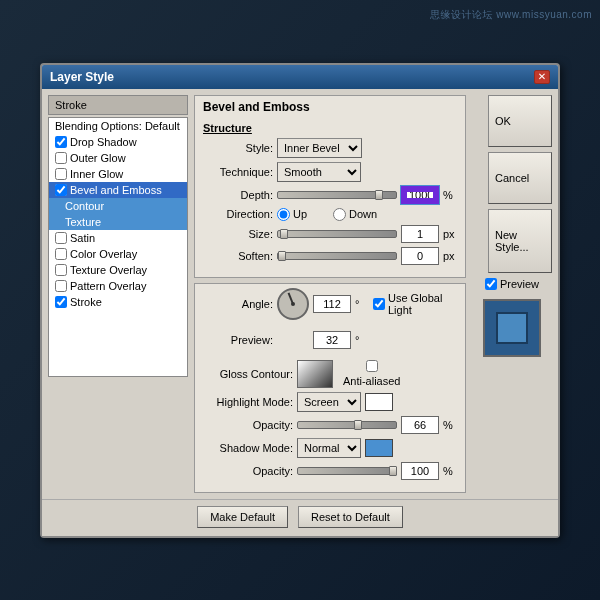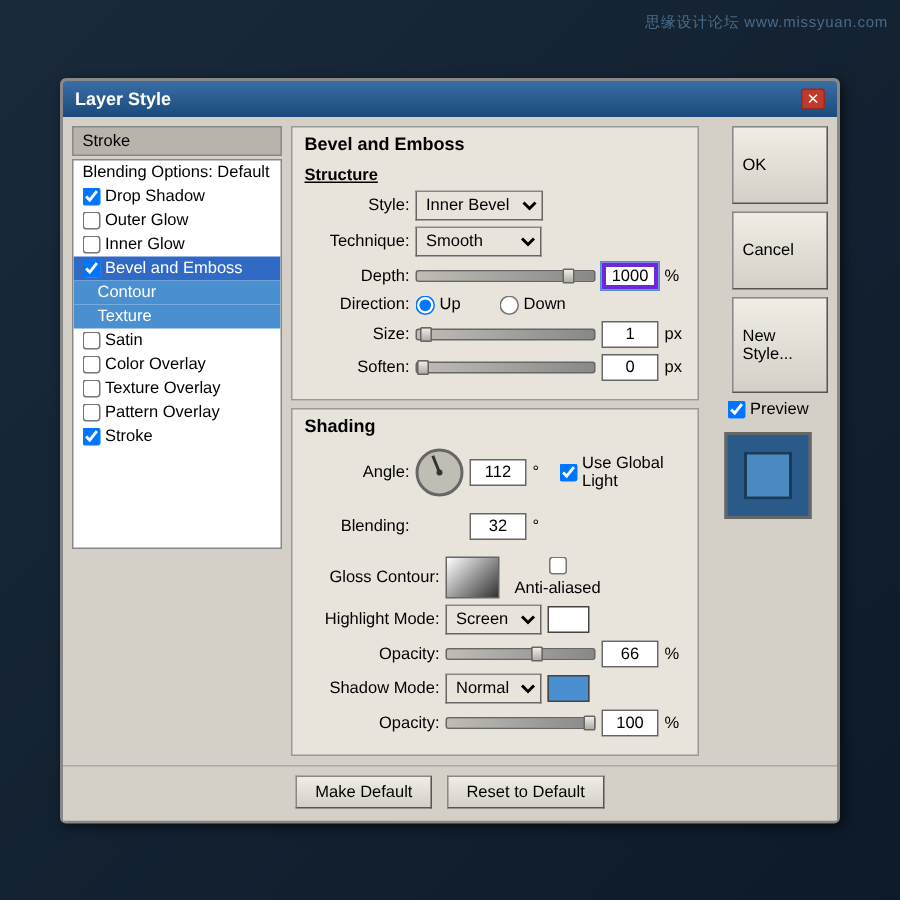--- a/index.html
+++ b/index.html
@@ -176,21 +176,21 @@
     .num-input {
       width: 38px;
       height: 18px;
       border: 1px solid #666;
       background: white;
       text-align: center;
       font-size: 11px;
       padding: 0 2px;
     }
     .num-input.blue-border {
-      border: 3px solid #6d28d9;
+      border: 6px solid #6d28d9;
       outline: 1px solid #4a90d0;
     }
     .unit-label {
       font-size: 11px;
       color: #000;
       min-width: 14px;
     }
     .radio-group {
       display: flex;
       gap: 26px;
@@ -436,38 +436,37 @@
           <span class="form-label">Soften:</span>
           <div class="slider-track">
             <div class="slider-thumb" style="left:0%;"></div>
           </div>
           <input class="num-input" type="text" value="0" style="">
           <span class="unit-label">px</span>
         </div>
       </div>
 
       <div class="section-group">
-        <div class="section-title">Shading</div>
 
         <div class="form-row">
           <span class="form-label">Angle:</span>
           <div class="angle-dial">
             <div class="dial-line"></div>
             <div class="dial-dot"></div>
           </div>
           <input class="num-input" type="text" value="112" style="">
           <span class="unit-label">°</span>
           <label class="checkbox-inline">
             <input type="checkbox" checked="" style="">
             <span>Use Global Light</span>
           </label>
         </div>
 
         <div class="form-row">
-          <span class="form-label">Blending:</span>
+          <span class="form-label">Preview:</span>
           <div style="width:32px;height:32px;flex-shrink:0;"></div>
           <input class="num-input" type="text" value="32" style="">
           <span class="unit-label">°</span>
         </div>
 
         <div class="form-row">
           <span class="form-label form-label-wide">Gloss Contour:</span>
           <div class="gloss-thumb"></div>
           <label class="checkbox-inline" style="margin-left:6px;flex-direction:column;">
             <input type="checkbox" style="">

